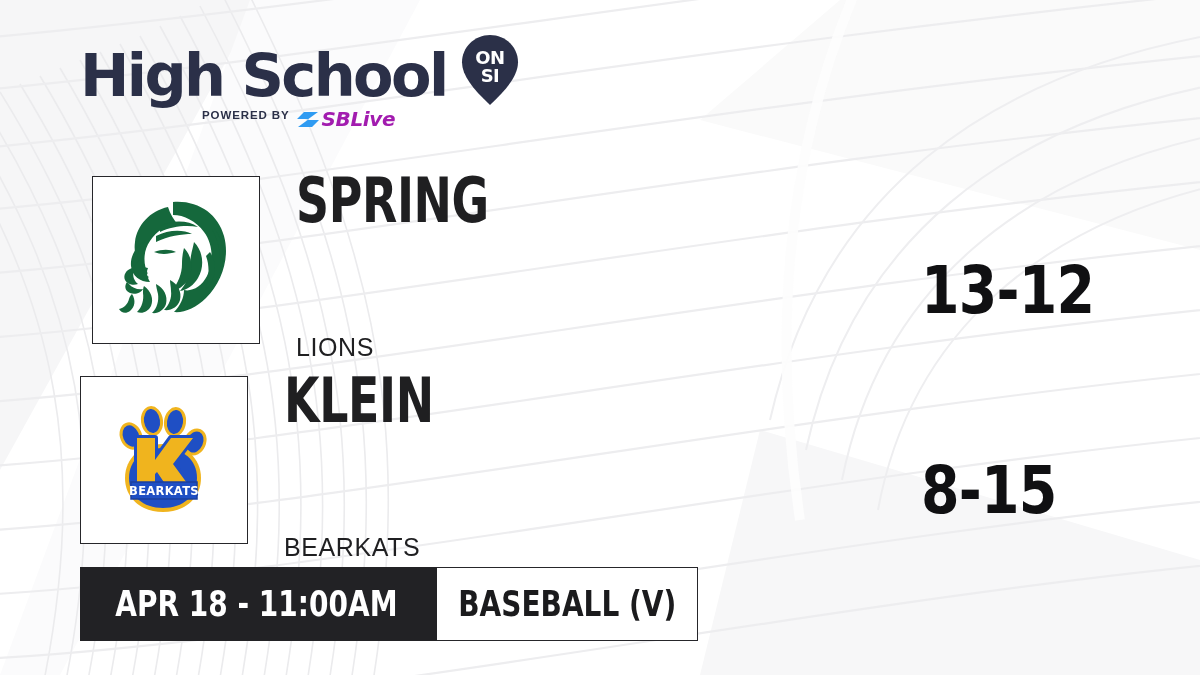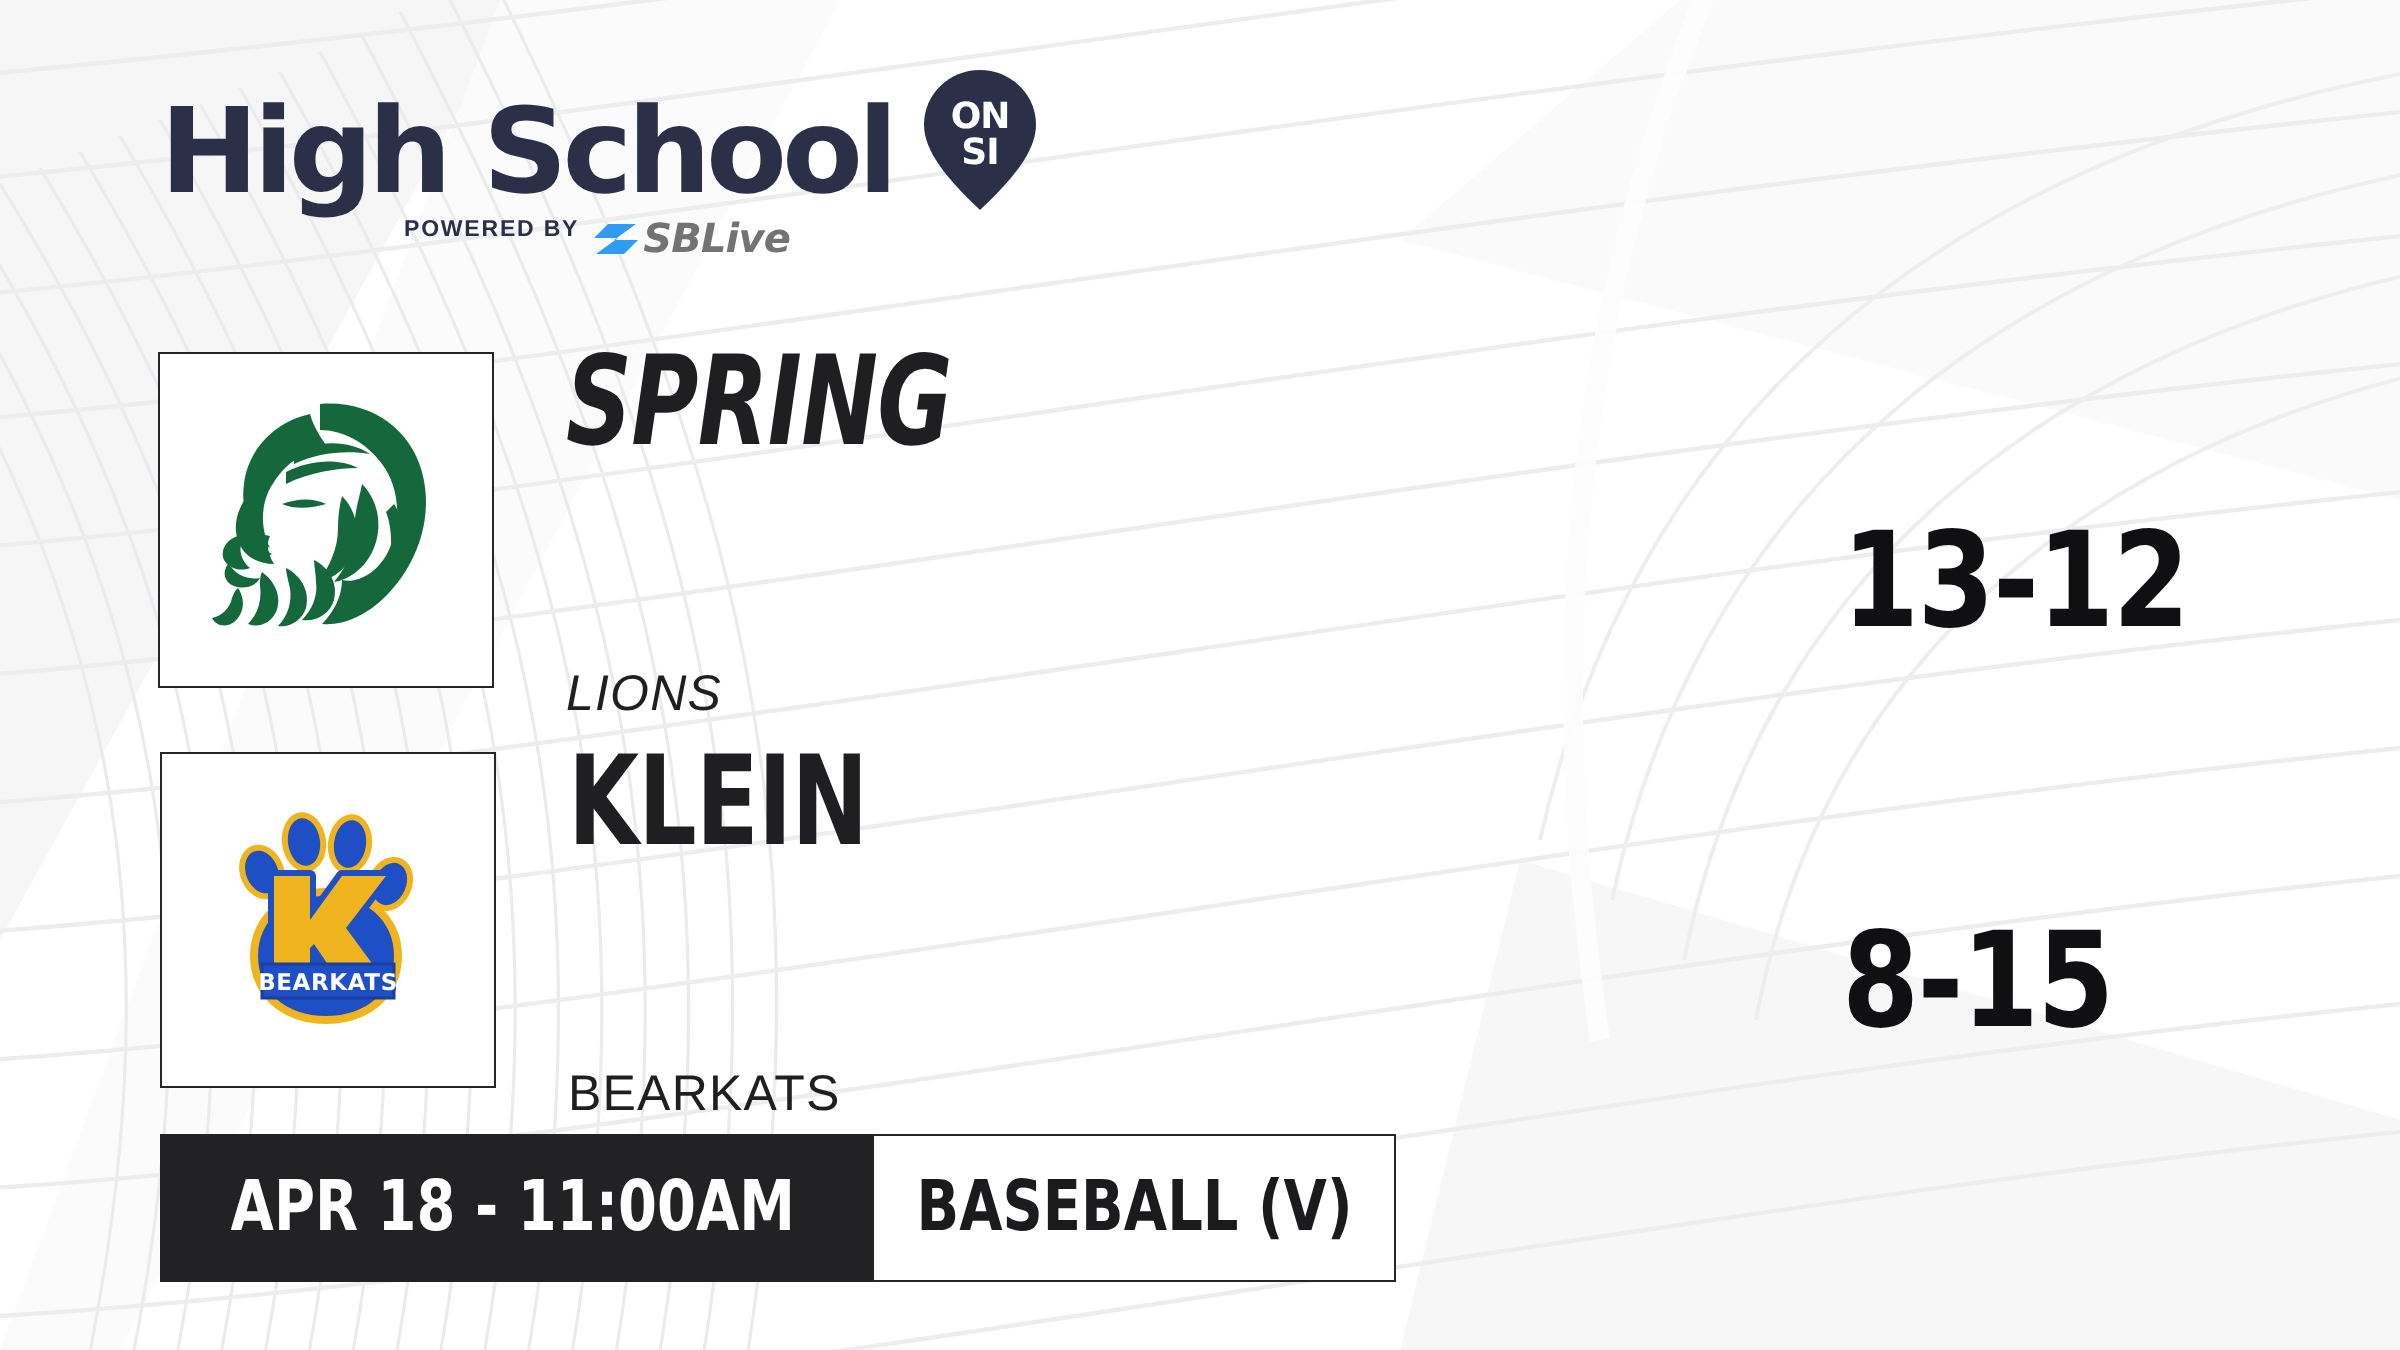--- a/index.html
+++ b/index.html
@@ -60,27 +60,27 @@
     letter-spacing:0.9px;
     color:#2b3048;
     white-space:nowrap;
   }
   .sblive{display:flex;align-items:center;gap:3px;}
   .sblive-mark{width:22px;height:17px;display:block;}
   .sblive-text{
     font-family:"DejaVu Sans", sans-serif;
     font-style:italic;font-weight:bold;
     font-size:20px;letter-spacing:-0.4px;
-    color:#737373;line-height:1;
+    color:#a21caf;line-height:1;
     white-space:nowrap;
   }
 
   
   .team{position:absolute;display:flex;}
-  .team-a{left:79px;top:176px;font-style:italic;}
+  .team-a{left:92px;top:176px;}
   .team-b{left:80px;top:376px;}
 
   .logo-box{
     width:168px;height:168px;
     background:#ffffff;
     border:1.4px solid #26262a;
     box-sizing:border-box;
     display:flex;align-items:center;justify-content:center;
     flex:0 0 auto;
   }

